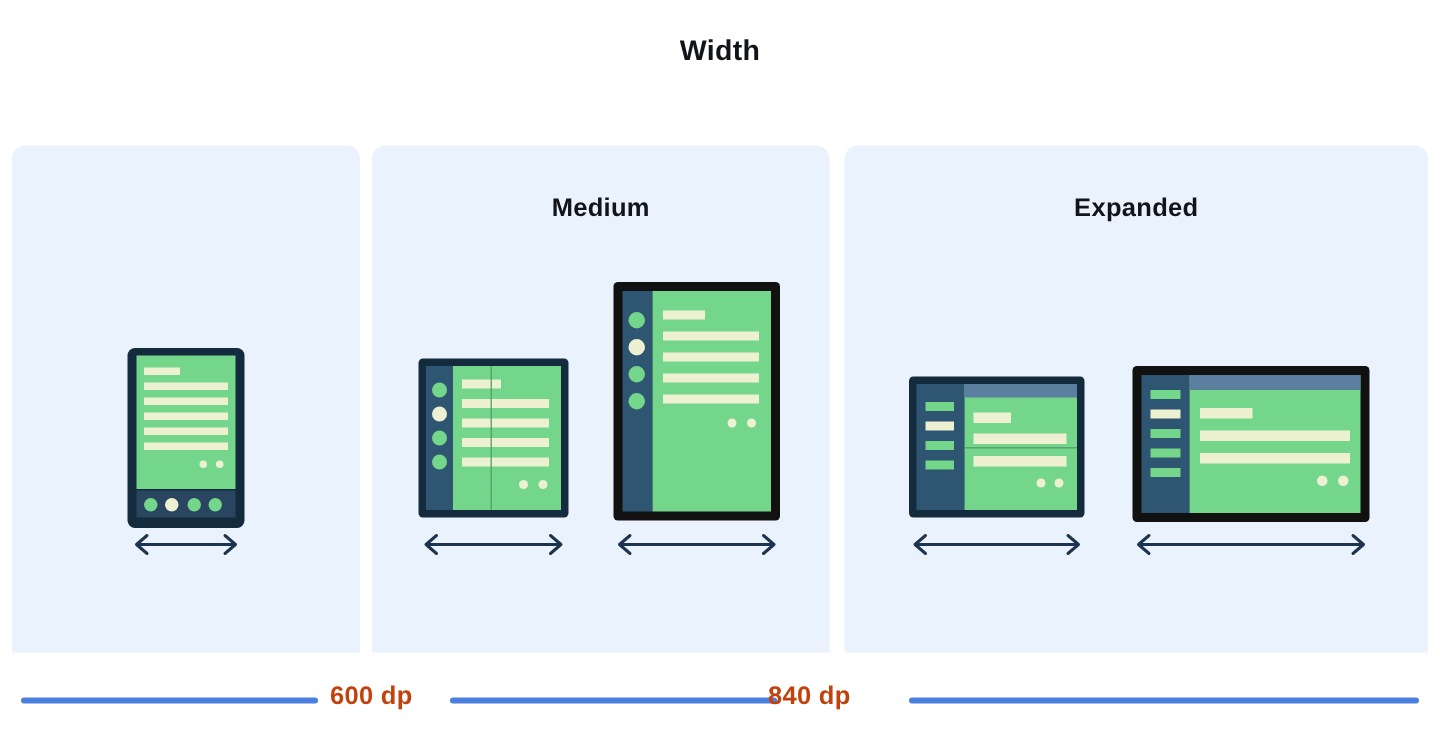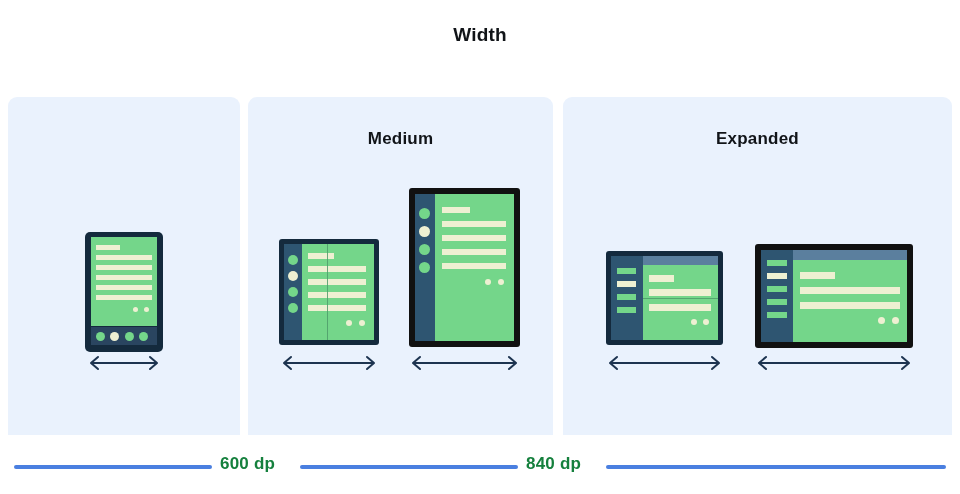--- a/index.html
+++ b/index.html
@@ -59,27 +59,27 @@
 
   
   .arrow{position:absolute;height:16px;}
   .arrow svg{display:block;}
 
   
   .ruler{position:absolute;left:0;top:452px;width:960px;height:30px;}
   .rline{position:absolute;top:13px;height:4px;background:#4a7fe0;border-radius:2px;}
   .rlabel{
     position:absolute;top:2px;
-    font-size:17px;font-weight:bold;color:#15803d;
+    font-size:17px;font-weight:bold;color:#c2410c;
     letter-spacing:.2px;white-space:nowrap;
   }
   #rline-1{left:14px;width:198px;}
   #rlabel-600{left:220px;}
   #rline-2{left:300px;width:218px;}
-  #rlabel-840{left:526px;}
+  #rlabel-840{left:512px;}
   #rline-3{left:606px;width:340px;}
 </style>
 </head>
 <body>
 
 <div class="stage">
 
   <div class="title">Width</div>
 
   <div class="panel" id="panel-compact">

